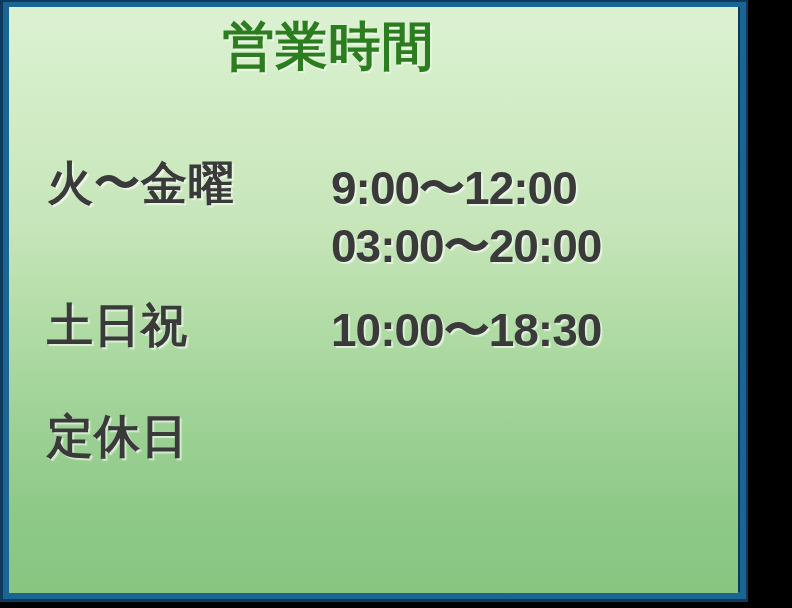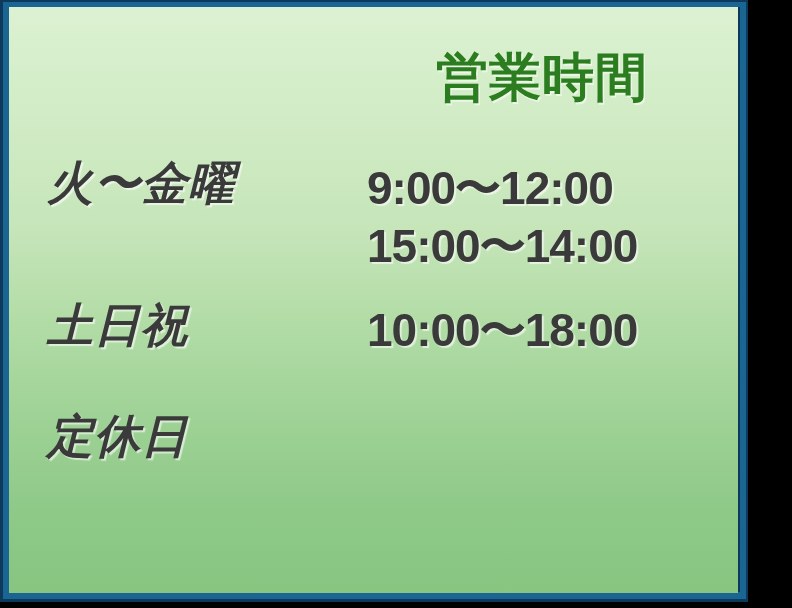--- a/index.html
+++ b/index.html
@@ -84,23 +84,23 @@
                   #9fd296 70%,
                   #8ec988 86%,
                   #87c581 100%);
     overflow: hidden;
   }
 
   
   .title {
     position: absolute;
     left: 0;
-    top: 44px;
+    top: 13px;
     width: 639px;
-    text-align: right;
+    text-align: center;
     font-size: 52px;
     font-weight: bold;
     color: #2c7d1f;
     letter-spacing: 1px;
     line-height: 1.0;
     text-shadow: 1.5px 1.5px 0 rgba(255,255,255,0.55);
     white-space: nowrap;
   }
 
   
@@ -136,26 +136,26 @@
     position: absolute;
     left: 322px;
     top: 0;
     font-size: 46px;
     font-weight: bold;
     color: #3a3a3a;
     line-height: 1.3;
     white-space: nowrap;
     text-shadow: 2px 2px 1px rgba(255,255,255,0.60);
   }
-  .row-values .vline { display: block; margin-left: 36px; }
+  .row-values .vline { display: block; }
   .row-values .vline + .vline { margin-top: -2px; }
 
   
   .num { letter-spacing: -1px; }
-  .jp  { letter-spacing: 1px; font-style: italic; }
+  .jp  { letter-spacing: 1px; }
 </style>
 </head>
 <body>
 
 <div id="canvas">
 
   <div class="sign-frame">
     <div class="sign-frame-inner">
       <div class="sign-frame-inner2"></div>
     </div>
@@ -163,28 +163,28 @@
     <div class="panel">
 
       <div class="title">営業時間</div>
 
       <div class="rows">
 
         <div class="row row-1">
           <div class="row-label jp">火〜金曜</div>
           <div class="row-values">
             <span class="vline num">9:00〜12:00</span>
-            <span class="vline num">15:00〜14:00</span>
+            <span class="vline num">03:00〜20:00</span>
           </div>
         </div>
 
         <div class="row row-2">
           <div class="row-label jp">土日祝</div>
           <div class="row-values">
-            <span class="vline num">10:00〜18:00</span>
+            <span class="vline num">10:00〜18:30</span>
           </div>
         </div>
 
         <div class="row row-3">
           <div class="row-label jp">定休日</div>
           <div class="row-values">
           </div>
         </div>
 
       </div>

